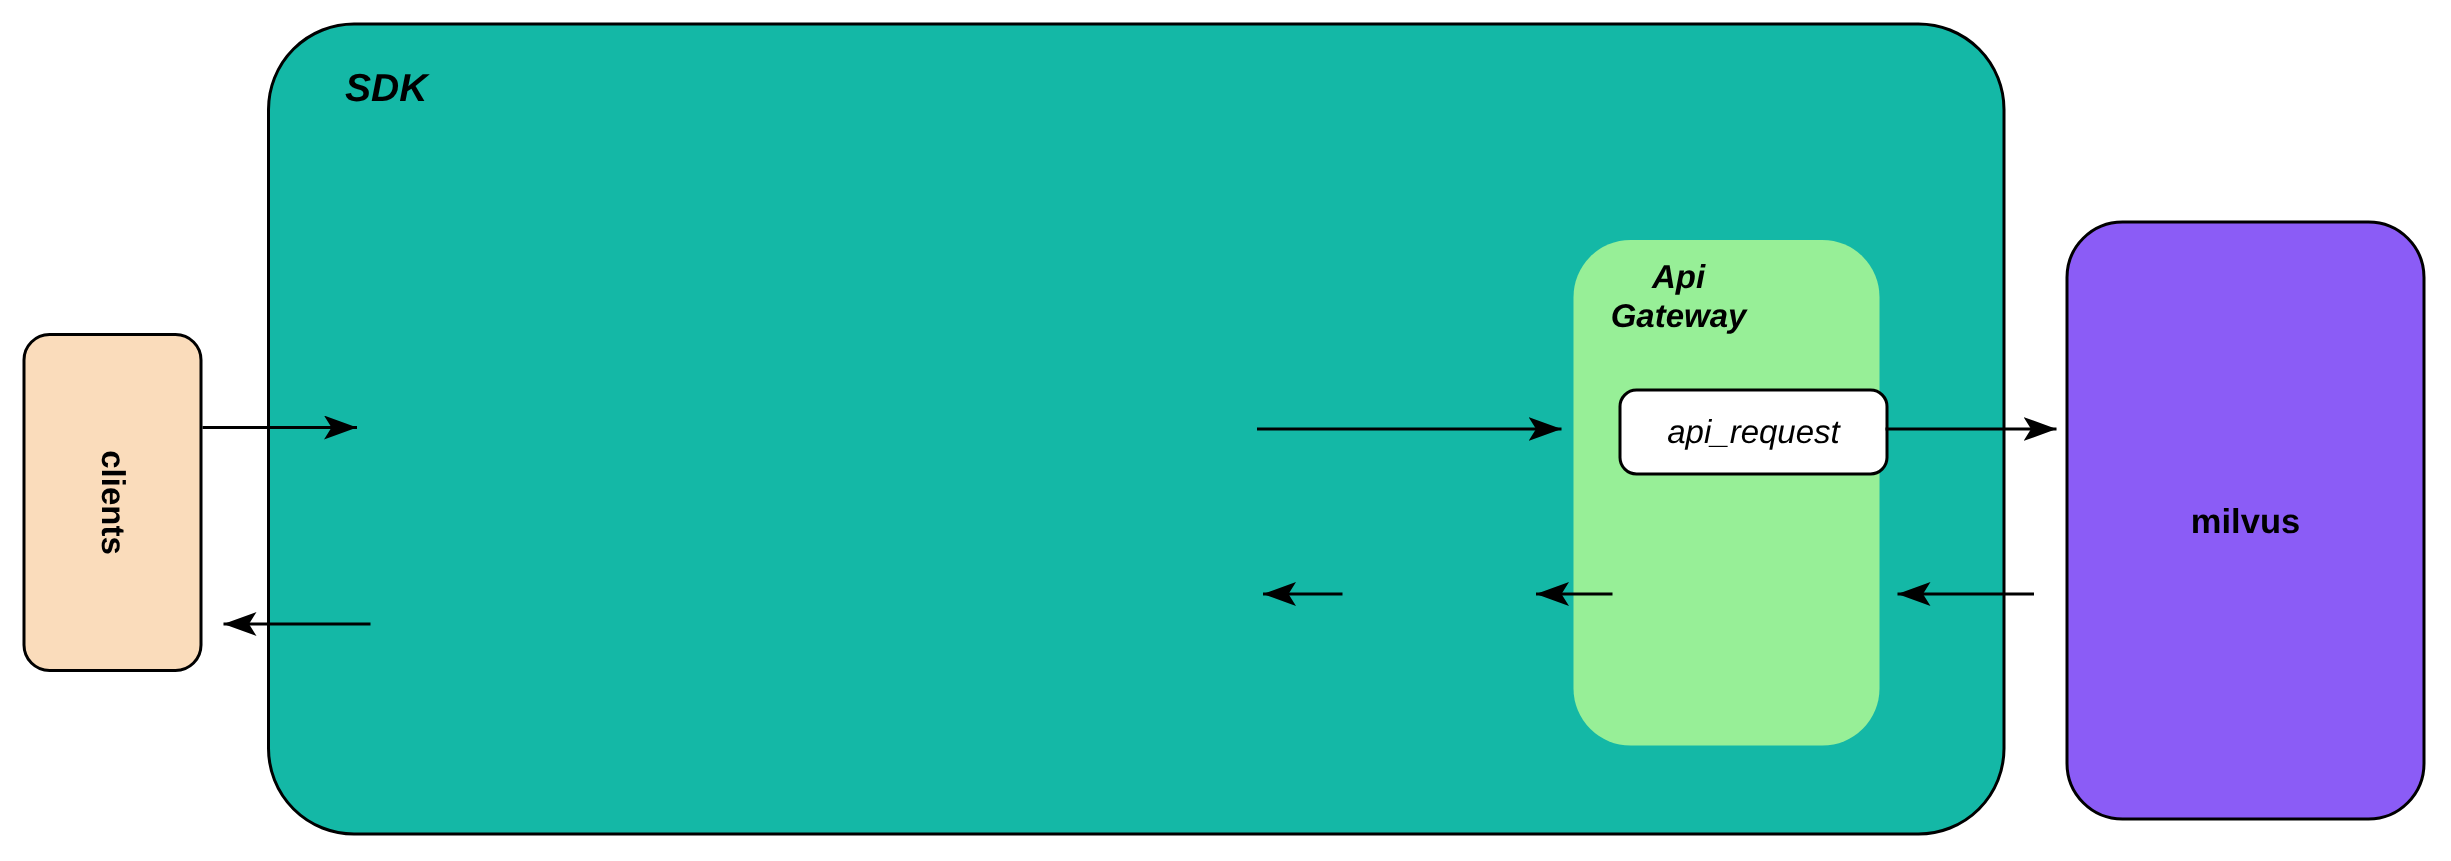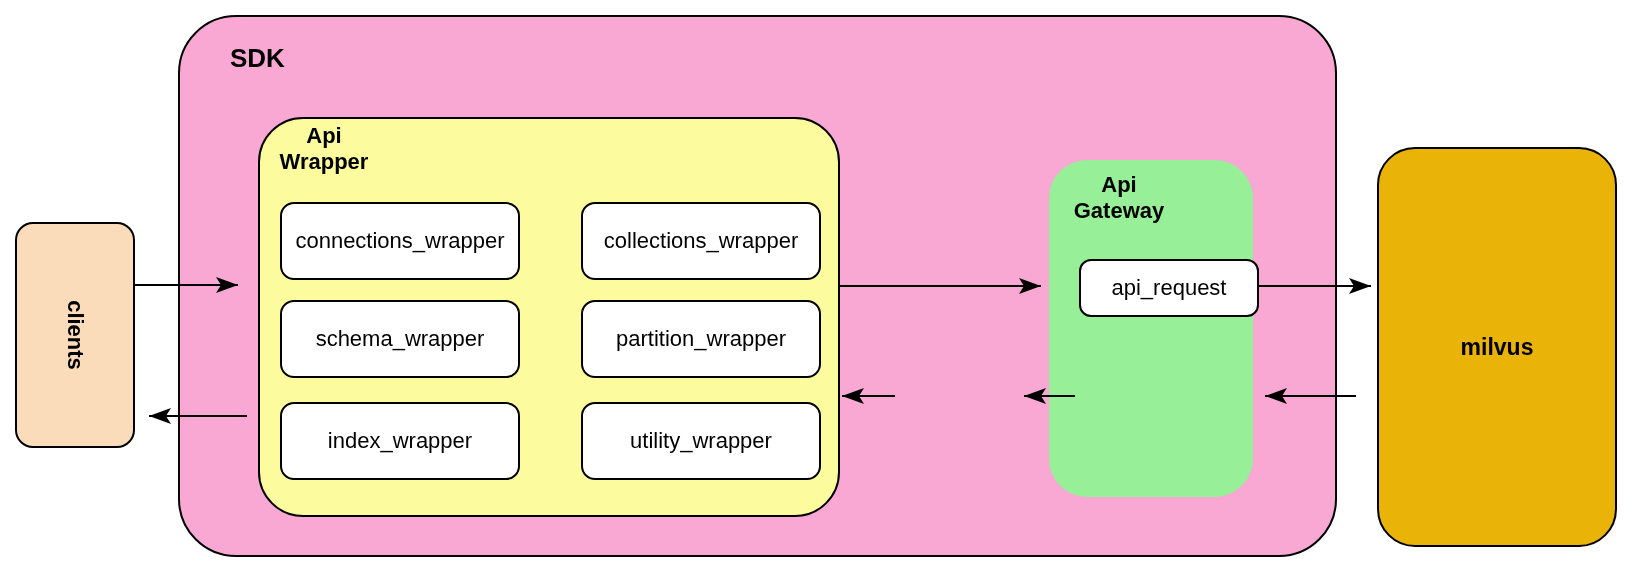--- a/index.html
+++ b/index.html
@@ -50,43 +50,33 @@
 </style>
 </head>
 <body>
 
 <div class="canvas">
 
   <div class="node bordered clients" style="background-color: rgb(250, 220, 187);">
     <span class="vlabel">clients</span>
   </div>
 
-  <div class="node bordered sdk" style="background-color: #f9a8d4;">
+  <div class="node bordered sdk" style="background-color: #14b8a6; font-style: italic;">
     <div class="sdk-label">SDK</div>
 
-    <div class="node bordered wrapper" style="background-color: rgb(252, 252, 158);">
-      <div class="wrapper-label">Api Wrapper</div>
-
-      <div class="wbox wrap-item r1 c1">connections_wrapper</div>
-      <div class="wbox wrap-item r1 c2">collections_wrapper</div>
-      <div class="wbox wrap-item r2 c1">schema_wrapper</div>
-      <div class="wbox wrap-item r2 c2">partition_wrapper</div>
-      <div class="wbox wrap-item r3 c1">index_wrapper</div>
-      <div class="wbox wrap-item r3 c2">utility_wrapper</div>
-    </div>
 
     <div class="node bordered checker">checker</div>
 
     <div class="node gateway" style="background-color: rgb(151, 239, 151);">
       <div class="gateway-label">Api Gateway</div>
       <div class="wbox gw-req">api_request</div>
     </div>
   </div>
 
-  <div class="node bordered milvus" style="background-color: #eab308;">
+  <div class="node bordered milvus" style="background-color: #8b5cf6;">
     <span>milvus</span>
   </div>
 
   <svg class="arrows" viewBox="0 0 1634 574" xmlns="http://www.w3.org/2000/svg">
     <defs>
       <marker id="ah" markerUnits="userSpaceOnUse" markerWidth="24" markerHeight="18" refX="22" refY="8" orient="auto">
         <path d="M0,0 L22,8 L0,16 L5,8 Z" fill="#000"></path>
       </marker>
     </defs>
     <line x1="135" y1="285" x2="238" y2="285" stroke="#000" stroke-width="2" marker-end="url(#ah)"></line>

